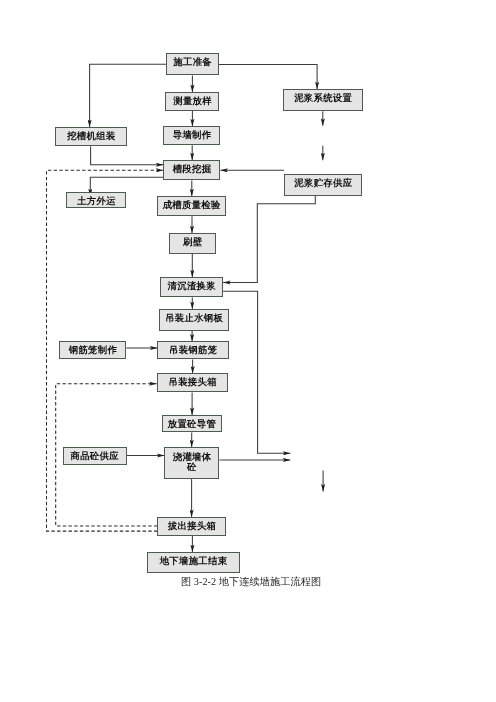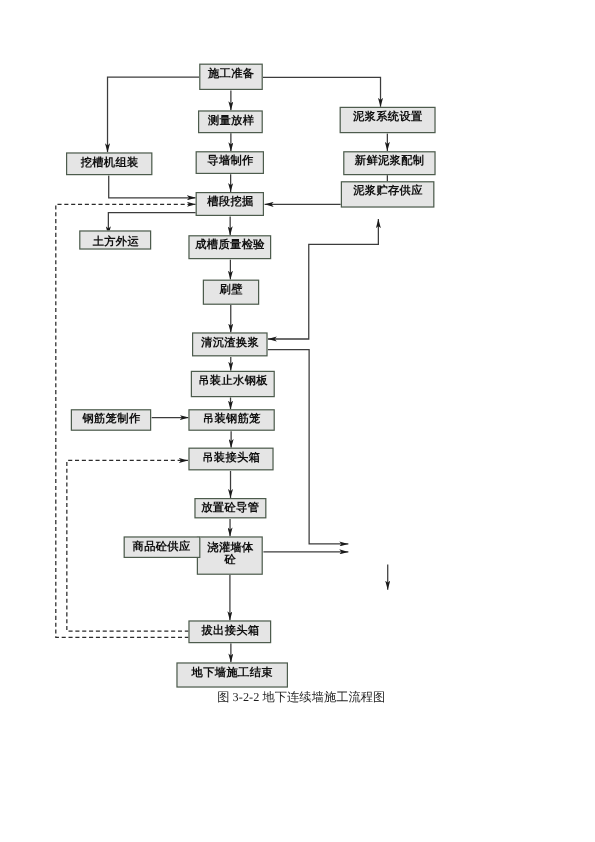--- a/index.html
+++ b/index.html
@@ -115,27 +115,24 @@
   </div>
   <div class="nodebox" style="left:157.4px;top:517.0px;width:69.1px;height:19.0px;">
     <span>拔出接头箱</span>
   </div>
   <div class="nodebox" style="left:147.2px;top:552.1px;width:92.4px;height:21.4px;">
     <span>地下墙施工结束</span>
   </div>
   <div class="nodebox" style="left:59.3px;top:341.0px;width:67.0px;height:18.4px;">
     <span>钢筋笼制作</span>
   </div>
-  <div class="nodebox" style="left:62.5px;top:447.0px;width:64.0px;height:18.4px;margin-left:40px;">
+  <div class="nodebox" style="left:62.5px;top:447.0px;width:64.0px;height:18.4px;">
     <span>商品砼供应</span>
   </div>
   <div class="nodebox" style="left:283.4px;top:89.1px;width:79.3px;height:22.1px;">
     <span>泥浆系统设置</span>
   </div>
-  <div class="nodebox" style="left:286.4px;top:125.8px;width:76.3px;height:20.0px;">
-    <span>新鲜泥浆配制</span>
-  </div>
-  <div class="nodebox" style="left:284.0px;top:151px;width:78.4px;height:22.3px;">
+  <div class="nodebox" style="left:284.0px;top:174px;width:78.4px;height:22.3px;">
     <span>泥浆贮存供应</span>
   </div>
 
   <div id="caption">图 3-2-2 地下连续墙施工流程图</div>
 </div>
 
 </body></html>

